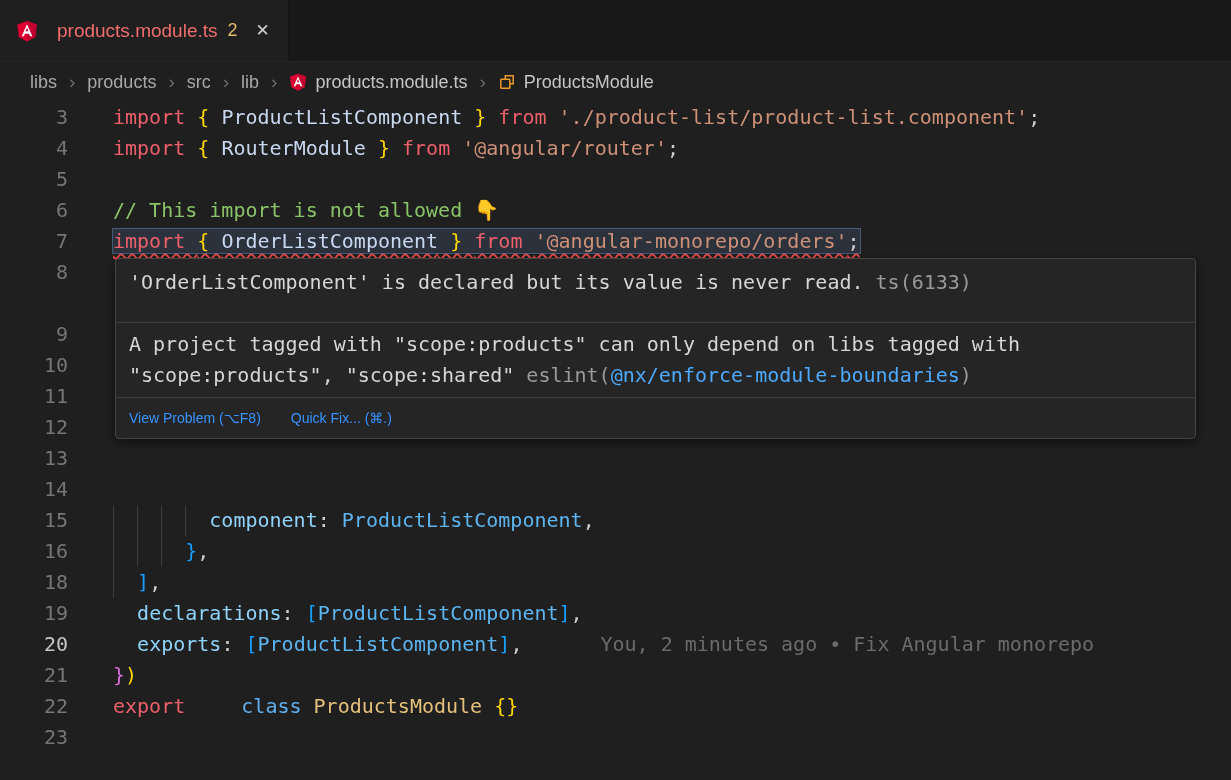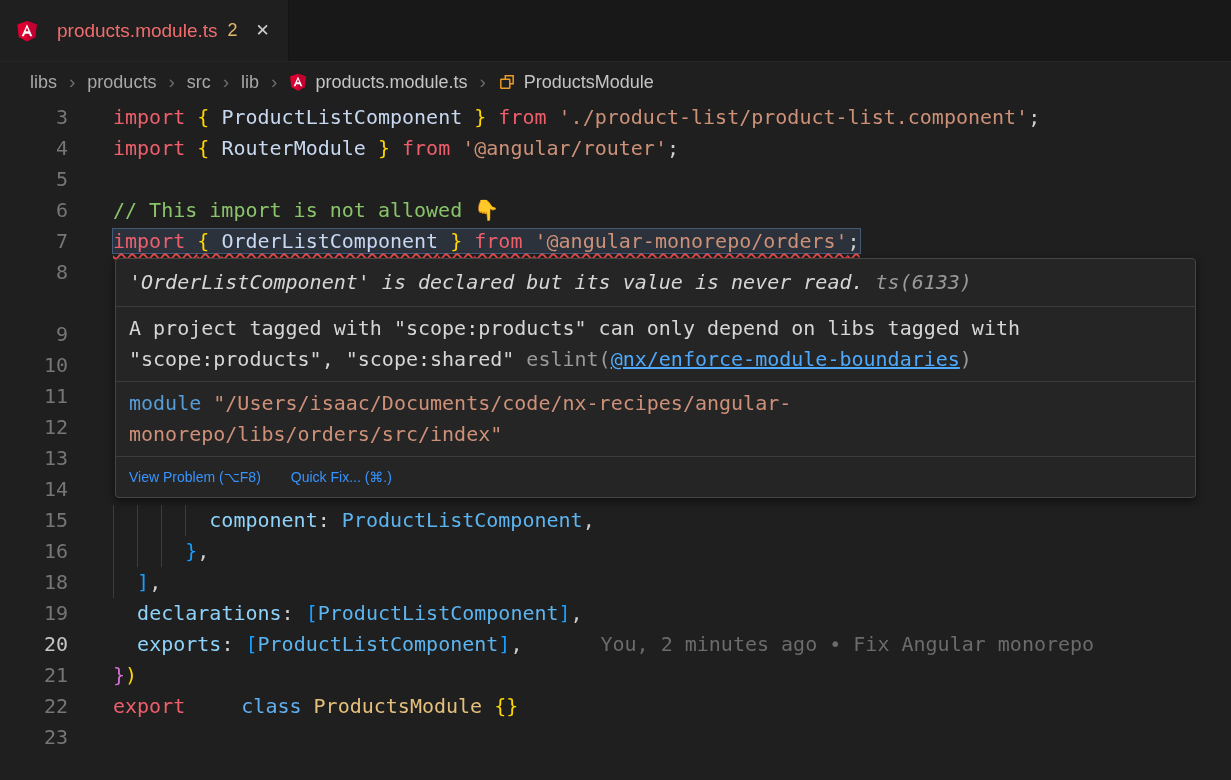--- a/index.html
+++ b/index.html
@@ -52,23 +52,23 @@
                  text-decoration-thickness:1.5px; text-underline-offset:5px;
                  text-decoration-skip-ink:none; }
   .blame { color:#6b6b6b; margin-left:78px; }
 
   
   .hover-popup { position:absolute; left:115px; top:156px; width:1081px;
                  background:#252526; border:1px solid #454545; border-radius:4px;
                  box-shadow:0 3px 10px rgba(0,0,0,0.55); z-index:10;
                  font-size:20px; line-height:31px; color:#d6d6d6; }
   .hover-row { padding:6px 16px 6px 13px; border-bottom:1px solid #3c3c3c; }
-  .hover-row.first { padding-top:8px; padding-bottom:8px;font-style:italic; }
+  .hover-row.first { padding-top:8px; padding-bottom:24px; }
   .hv-src { color:#9a9a9a; }
-  .hv-link { color:#4daafc; text-decoration:underline; cursor:pointer; }
+  .hv-link { color:#4daafc; cursor:pointer; }
   .hv-kw { color:#569cd6; }
   .hv-str { color:#ce9178; }
   .hover-actions { display:flex; gap:30px; align-items:center; height:40px;
                    padding-left:13px; font-family:"Liberation Sans", sans-serif;
                    font-size:14px; }
   .hover-actions a { color:#3794ff; cursor:pointer; text-decoration:none; }
 </style>
 </head>
 <body>
 
@@ -201,22 +201,18 @@
   <div class="hover-popup">
     <div class="hover-row first">
       <span>'OrderListComponent' is declared but its value is never read.</span><span class="hv-src"> ts(6133)</span>
     </div>
     <div class="hover-row">
       <div><span>A project tagged with "scope:products" can only depend on libs tagged with</span></div>
       <div>
         <span>"scope:products", "scope:shared" </span><span class="hv-src">eslint(</span><a class="hv-link">@nx/enforce-module-boundaries</a><span class="hv-src">)</span>
       </div>
     </div>
-    <div class="hover-row">
-      <div><span class="hv-kw">module</span><span class="hv-str"> "/Users/isaac/Documents/code/nx-recipes/angular-</span></div>
-      <div><span class="hv-str">monorepo/libs/orders/src/index"</span></div>
-    </div>
     <div class="hover-actions">
       <a>View Problem (⌥F8)</a>
       <a>Quick Fix... (⌘.)</a>
     </div>
   </div>
 </div>
 
 </body></html>

